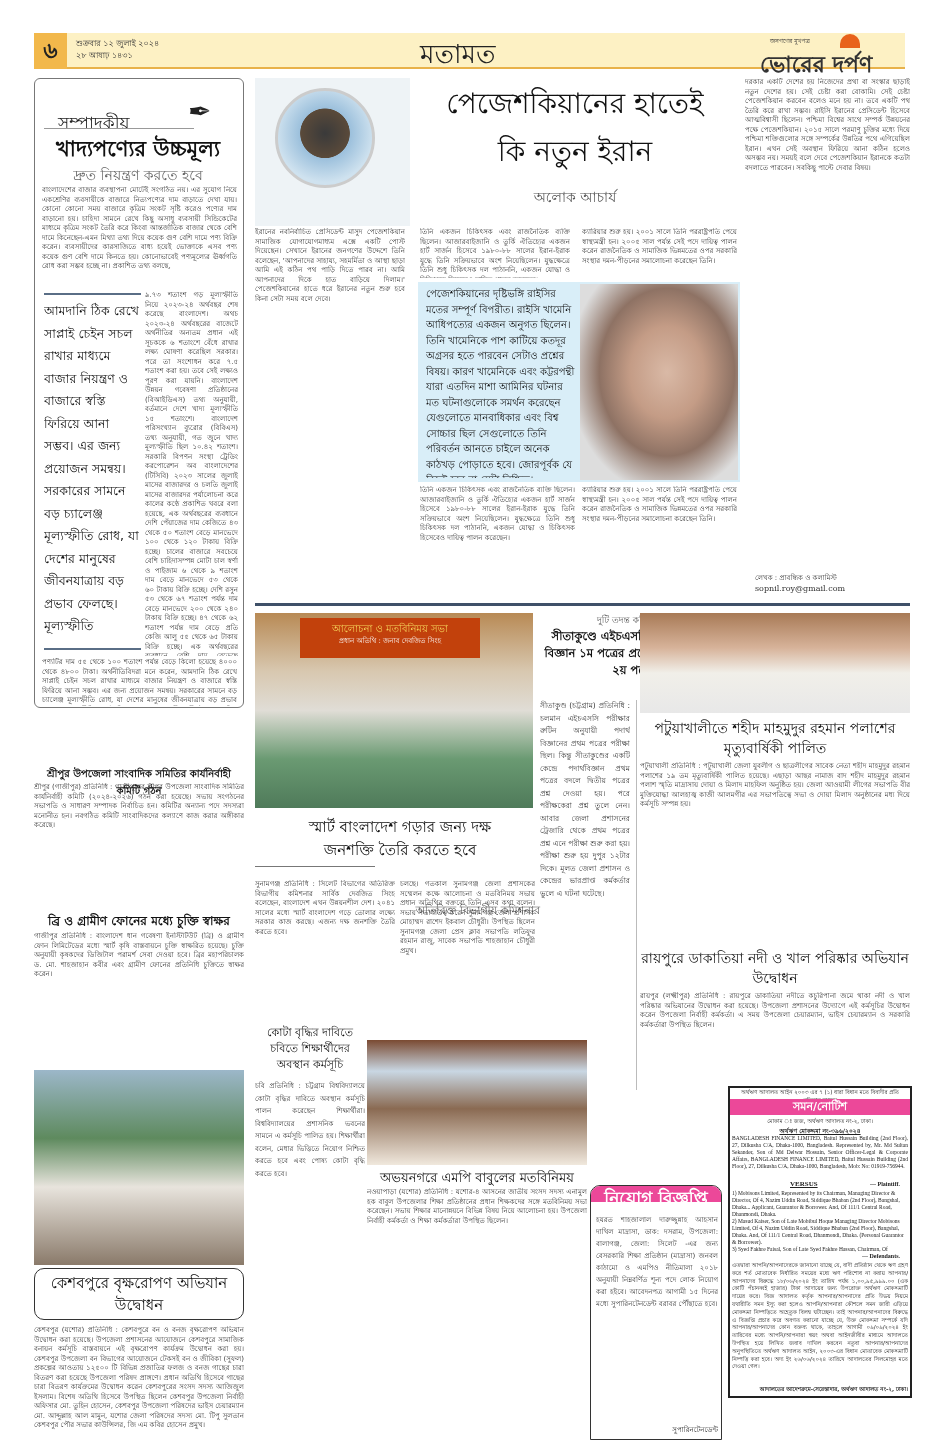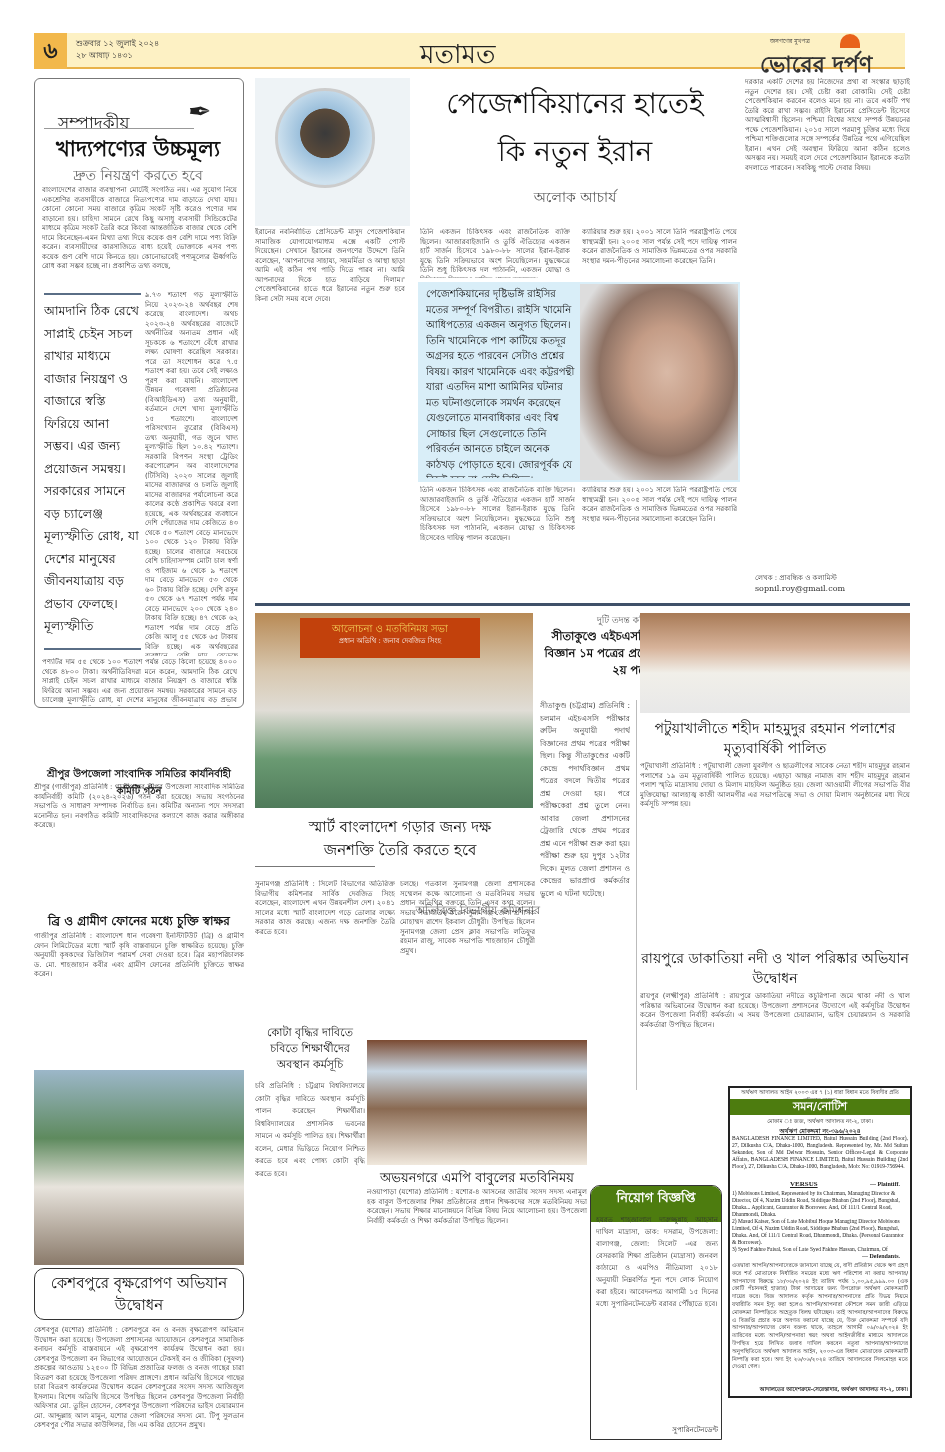--- a/index.html
+++ b/index.html
@@ -13,21 +13,21 @@
 .logo{left:760px;top:36px;font-size:22px;font-weight:bold;color:#333;}
 .logo small{display:block;font-size:6px;font-weight:normal;margin-left:10px;}
 .sun{left:840px;top:34px;width:20px;height:14px;border-radius:10px 10px 0 0;background:#e8621a;}
 .box{border:1.5px solid #777;border-radius:6px;}
 .photo{background:linear-gradient(135deg,#8a8f7a,#c7bfa6 40%,#6a7060);}
 .photo2{background:linear-gradient(135deg,#7b8c6e,#b5a78f 40%,#5e6b5a);}
 .hl{font-family:"DejaVu Serif",serif;color:#111;text-align:center;font-weight:bold;}
 .quote{background:#d9eef8;}
 .rule{height:2px;background:#5a6e86;}
 .notice{border:2px solid #222;}
-.band{background:#4d7c0f;color:#fff;text-align:center;font-weight:bold;}
+.band{background:#ec4899;color:#fff;text-align:center;font-weight:bold;}
 .vsep{width:1px;background:#bbb;}
 </style>
 </head>
 <body>
 
 <div class="abs hdr"></div>
 <div class="abs pg">৬</div>
 <div class="abs dt">
   <div>শুক্রবার ১২ জুলাই ২০২৪</div>
   <div>২৮ আষাঢ় ১৪৩১</div>
@@ -96,21 +96,21 @@
 <div class="abs txt" style="left:400px;top:880px;width:135px;height:130px;">চলছে। গতকাল সুনামগঞ্জ জেলা প্রশাসকের সম্মেলন কক্ষে আলোচনা ও মতবিনিময় সভায় প্রধান অতিথির বক্তব্যে তিনি এসব কথা বলেন। সভায় সভাপতিত্ব করেন সুনামগঞ্জ জেলা প্রশাসক মোহাম্মদ রাশেদ ইকবাল চৌধুরী। উপস্থিত ছিলেন সুনামগঞ্জ জেলা প্রেস ক্লাব সভাপতি লতিফুর রহমান রাজু, সাবেক সভাপতি শাহজাহান চৌধুরী প্রমুখ।</div>
 
 <div class="abs hl" style="left:255px;top:1025px;width:110px;font-size:11px;line-height:16px;font-weight:normal;">কোটা বৃদ্ধির দাবিতে চবিতে শিক্ষার্থীদের অবস্থান কর্মসূচি</div>
 <div class="abs txt" style="left:255px;top:1080px;width:110px;height:355px;line-height:12.5px;">চবি প্রতিনিধি : চট্টগ্রাম বিশ্ববিদ্যালয়ে কোটা বৃদ্ধির দাবিতে অবস্থান কর্মসূচি পালন করেছেন শিক্ষার্থীরা। বিশ্ববিদ্যালয়ের প্রশাসনিক ভবনের সামনে এ কর্মসূচি পালিত হয়। শিক্ষার্থীরা বলেন, মেধার ভিত্তিতে নিয়োগ নিশ্চিত করতে হবে এবং পোষ্য কোটা বৃদ্ধি করতে হবে।</div>
 
 <div class="abs photo2" style="left:367px;top:1040px;width:220px;height:125px;background:linear-gradient(180deg,#7a4a32 0,#c9d7e3 25%,#8a6a52 55%,#f0e8dd 100%);"></div>
 <div class="abs hl" style="left:367px;top:1168px;width:220px;font-size:13px;font-weight:normal;">অভয়নগরে এমপি বাবুলের মতবিনিময়</div>
 <div class="abs txt" style="left:367px;top:1188px;width:220px;height:250px;">নওয়াপাড়া (যশোর) প্রতিনিধি : যশোর-৪ আসনের জাতীয় সংসদ সদস্য এনামুল হক বাবুল উপজেলার শিক্ষা প্রতিষ্ঠানের প্রধান শিক্ষকদের সঙ্গে মতবিনিময় সভা করেছেন। সভায় শিক্ষার মানোন্নয়নে বিভিন্ন বিষয় নিয়ে আলোচনা হয়। উপজেলা নির্বাহী কর্মকর্তা ও শিক্ষা কর্মকর্তারা উপস্থিত ছিলেন।</div>
 
 <div class="abs" style="left:590px;top:1185px;width:132px;height:255px;border:1.5px solid #333;border-radius:10px 10px 0 0;"></div>
-<div class="abs band" style="left:591px;top:1186px;width:130px;height:36px;line-height:24px;font-size:13px;border-radius:9px 9px 0 0;">নিয়োগ বিজ্ঞপ্তি</div>
+<div class="abs band" style="left:591px;top:1186px;width:130px;height:16px;line-height:24px;font-size:17px;border-radius:9px 9px 0 0;">নিয়োগ বিজ্ঞপ্তি</div>
 <div class="abs txt" style="left:596px;top:1214px;width:122px;height:205px;line-height:12px;">হযরত শাহজালাল দারুজ্জুন্নাহ আহসান দাখিল মাদ্রাসা, ডাক: দসরাম, উপজেলা: বালাগঞ্জ, জেলা: সিলেট -এর জন্য বেসরকারি শিক্ষা প্রতিষ্ঠান (মাদ্রাসা) জনবল কাঠামো ও এমপিও নীতিমালা ২০১৮ অনুযায়ী নিম্নবর্ণিত শূন্য পদে লোক নিয়োগ করা হইবে। আবেদনপত্র আগামী ১৫ দিনের মধ্যে সুপারিনটেনডেন্ট বরাবর পৌঁছাতে হবে।</div>
 <div class="abs" style="left:596px;top:1424px;width:122px;text-align:right;font-size:7px;">সুপারিনটেনডেন্ট</div>
 
 <div class="abs notice" style="left:728px;top:1086px;width:184px;height:312px;"></div>
 <div class="abs" style="left:732px;top:1089px;width:176px;font-size:5.5px;text-align:center;">অর্থঋণ আদালত আইন ২০০৩ এর ৭ (১) ধারা বিধান মতে বিবাদীর প্রতি পত্রিকার মাধ্যমে</div>
 <div class="abs band" style="left:730px;top:1099px;width:180px;height:16px;line-height:16px;font-size:11px;">সমন/নোটিশ</div>
 <div class="abs" style="left:732px;top:1118px;width:176px;font-size:5.5px;text-align:center;">মোকাম ঃ জজ, অর্থঋণ আদালত নং-২, ঢাকা।</div>
 <div class="abs" style="left:732px;top:1126px;width:176px;font-size:6px;text-align:center;font-weight:bold;text-decoration:underline;">অর্থঋণ মোকদ্দমা নং-৩৯৬/২০২৪</div>
 <div class="abs" style="left:732px;top:1135px;width:176px;height:44px;font-size:5.5px;line-height:7px;text-align:justify;overflow:hidden;font-family:'Liberation Serif',serif;">BANGLADESH FINANCE LIMITED, Baitul Hussain Building (2nd Floor), 27, Dilkusha C/A, Dhaka-1000, Bangladesh. Represented by, Mr. Md Sultan Sekander, Son of Md Delwar Hossain, Senior Officer-Legal &amp; Corporate Affairs, BANGLADESH FINANCE LIMITED, Baitul Hussain Building (2nd Floor), 27, Dilkusha C/A, Dhaka-1000, Bangladesh, Mob: No: 01919-756944.</div>
 <div class="abs" style="left:790px;top:1180px;font-size:7px;font-weight:bold;text-decoration:underline;font-family:'Liberation Serif',serif;">VERSUS</div>

